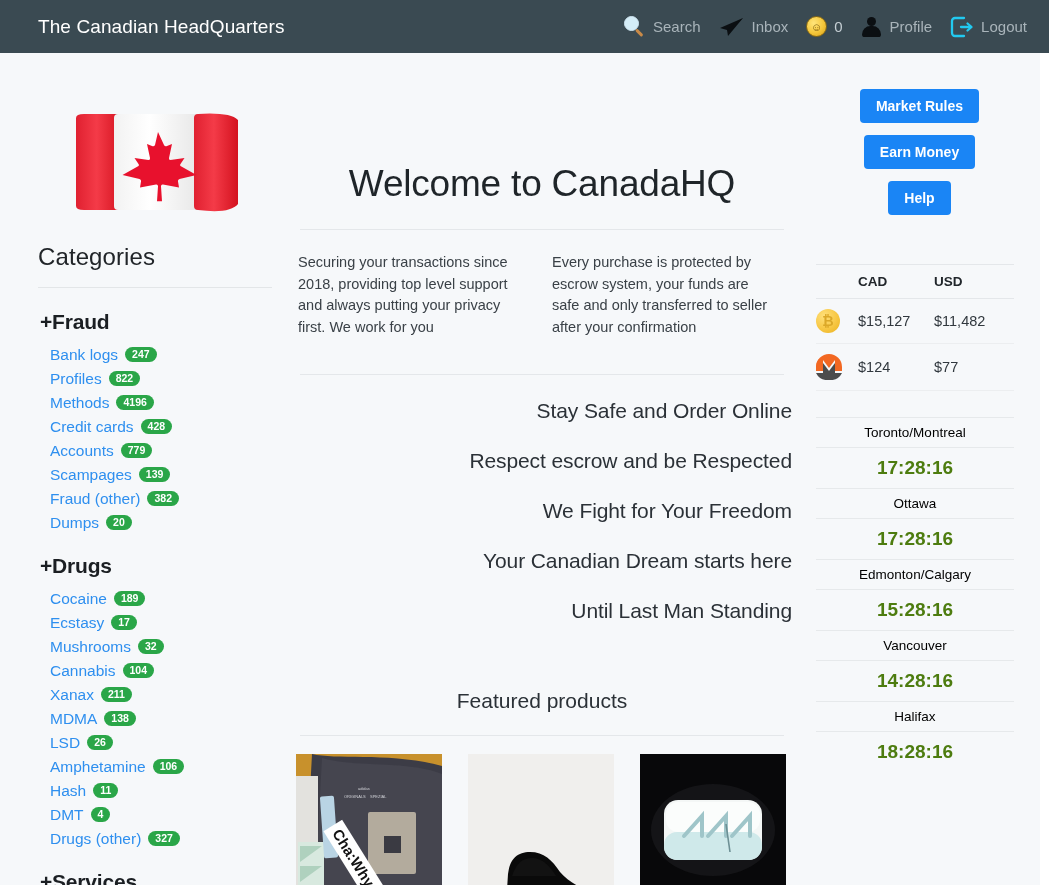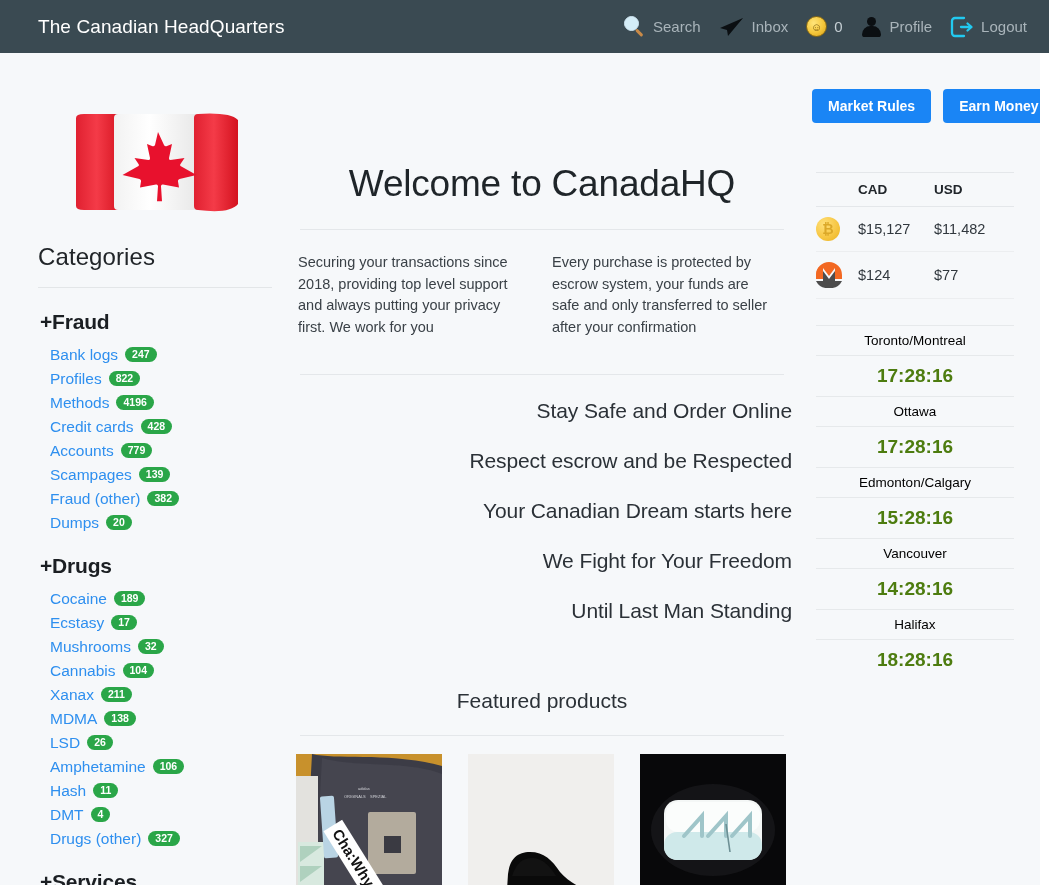--- a/index.html
+++ b/index.html
@@ -133,21 +133,21 @@
   .mid-rule3 { width: 484px; height: 1px; background: #e4e7ea; margin: 22px auto 0; }
 
   .products { display: flex; gap: 26px; padding: 18px 4px 0 4px; }
   .prod {
     width: 146px; height: 152px; overflow: hidden; cursor: pointer;
     background: #ddd; position: relative;
   }
   .prod svg { display: block; width: 146px; height: 152px; }
 
   
-  .rbtns { display: flex; flex-direction: row; align-items: center; gap: 12px; }
+  .rbtns { display: flex; flex-direction: column; align-items: center; gap: 12px; }
   .rbtn {
     background: #1a85f5; color: #fff; border: none; border-radius: 4px;
     font-size: 14px; font-weight: bold; cursor: pointer;
     padding: 9px 16px; font-family: "Liberation Sans", sans-serif;
     white-space: nowrap;
   }
 
   .rate-table { width: 198px; margin: 49px 0 0 4px; border-collapse: collapse; }
   .rate-table thead th {
     font-size: 13.5px; font-weight: bold; color: #21262b;
@@ -358,22 +358,22 @@
       <div class="blurbs">
         <div class="blurb">Securing your transactions since 2018, providing top level support and always putting your privacy first. We work for you</div>
         <div class="blurb">Every purchase is protected by escrow system, your funds are safe and only transferred to seller after your confirmation</div>
       </div>
 
       <div class="mid-rule2"></div>
 
       <div class="slogans">
         <div class="slogan">Stay Safe and Order Online</div>
         <div class="slogan">Respect escrow and be Respected</div>
+        <div class="slogan">We Fight for Your Freedom</div>
         <div class="slogan">Your Canadian Dream starts here</div>
-        <div class="slogan">We Fight for Your Freedom</div>
         <div class="slogan">Until Last Man Standing</div>
       </div>
 
       <div class="featured">Featured products</div>
       <div class="mid-rule3"></div>
 
       <div class="products">
 
         <div class="prod">
           <svg viewBox="0 0 146 152">

